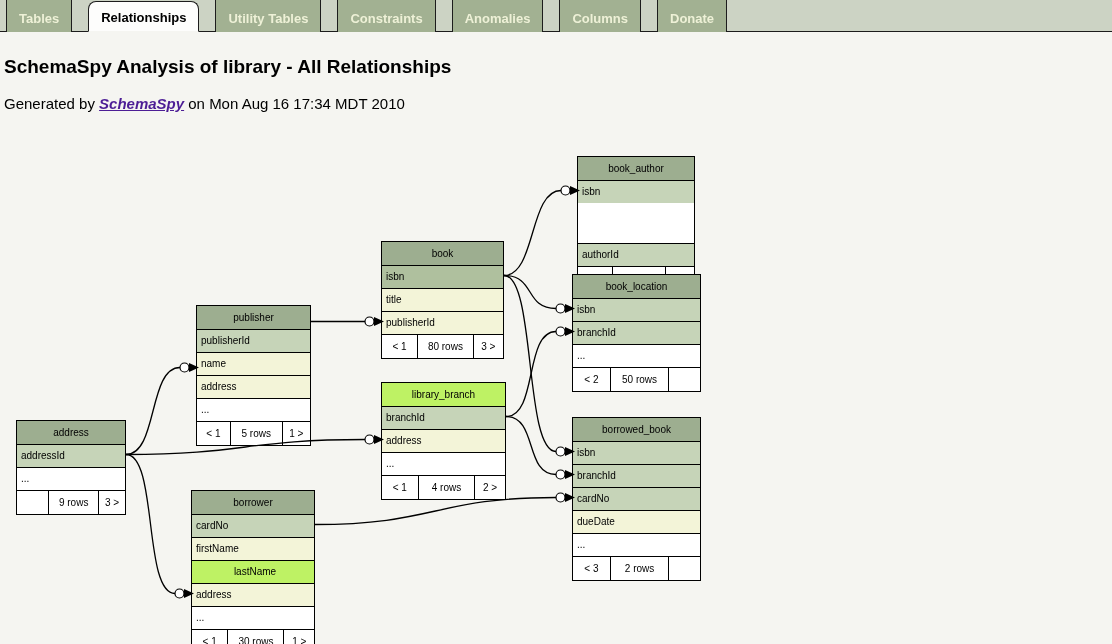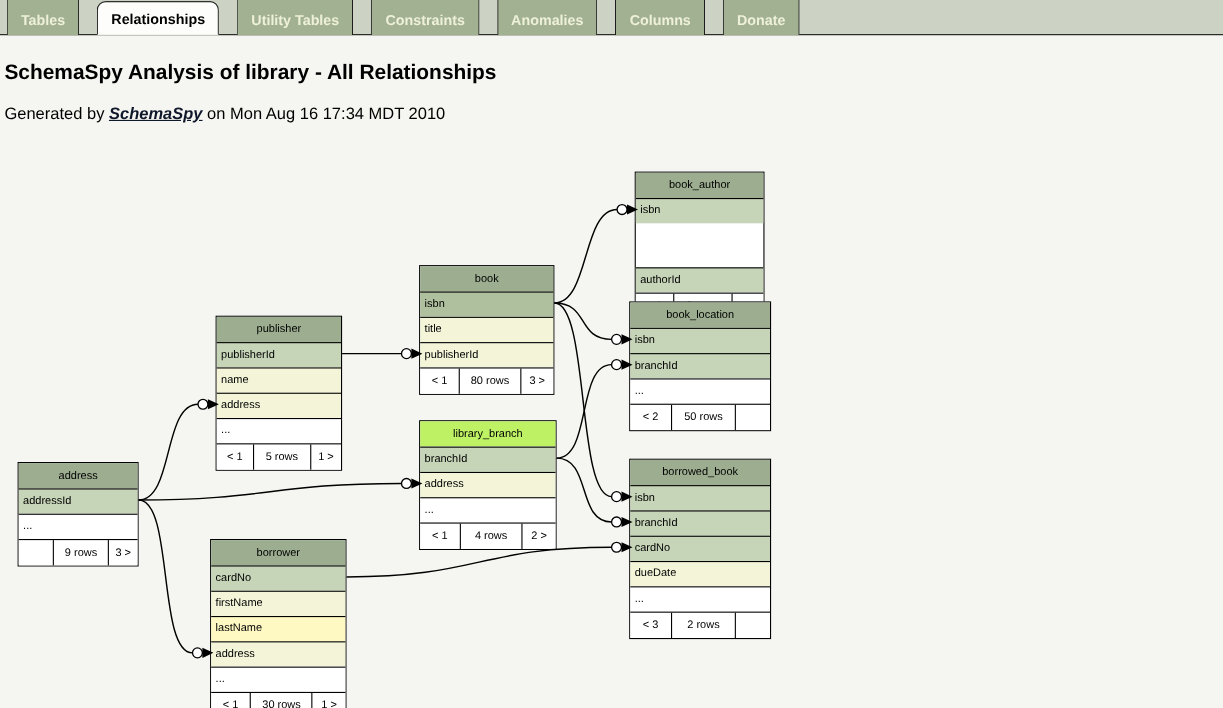--- a/index.html
+++ b/index.html
@@ -29,21 +29,21 @@
   .tab.active {
     background:#fdfdfc; color:#000;
     padding-top:8px;
     border-bottom:1px solid #f5f5f1;
   }
   
   .pagehead { position:relative; z-index:15; padding:0 0 0 4px; }
   .title { margin-top:24px; font-size:19px; font-weight:bold; letter-spacing:0; }
   .genline { margin-top:17px; font-size:15px; }
   .genline a {
-    color:#0f172a; font-weight:bold; font-style:italic;
+    color:#4c1d95; font-weight:bold; font-style:italic;
     text-decoration:underline; cursor:pointer;
   }
   .filters { margin-top:7px; font-size:15px; display:flex; gap:16px; align-items:center; }
   .filters label { display:flex; align-items:center; gap:4px; }
   .filters input { width:13px; height:13px; margin:0; }
   
   #stage { position:absolute; left:0; top:0; width:1112px; height:644px; z-index:1; }
   .dtable {
     position:absolute; border:1px solid #000; background:#fff;
     font-size:10px; z-index:2;
@@ -116,21 +116,21 @@
       <div class="hd" style="background: rgb(157, 174, 144);">book</div>
       <div class="row" style="background: rgb(175, 192, 158);">isbn</div>
       <div class="row" style="background: rgb(243, 244, 216);">title</div>
       <div class="row" style="background: rgb(243, 244, 216);">publisherId</div>
       <div class="ft">
         <div class="fc fc0">&lt; 1</div>
         <div class="fc fc1">80 rows</div>
         <div class="fc fc2">3 &gt;</div>
       </div>
     </div>
-    <div class="dtable" style="left: 196px; top: 287px; width: 115px;">
+    <div class="dtable" style="left: 196px; top: 305px; width: 115px;">
       <div class="hd" style="background: rgb(157, 174, 144);">publisher</div>
       <div class="row" style="background: rgb(198, 212, 184);">publisherId</div>
       <div class="row" style="background: rgb(243, 244, 216);">name</div>
       <div class="row" style="background: rgb(243, 244, 216);">address</div>
       <div class="row" style="background: rgb(255, 255, 255);">...</div>
       <div class="ft">
         <div class="fc fc0">&lt; 1</div>
         <div class="fc fc1">5 rows</div>
         <div class="fc fc2">1 &gt;</div>
       </div>
@@ -177,21 +177,21 @@
       <div class="ft">
         <div class="fc fc0"></div>
         <div class="fc fc1">9 rows</div>
         <div class="fc fc2">3 &gt;</div>
       </div>
     </div>
     <div class="dtable" style="left: 191px; top: 490px; width: 124px;">
       <div class="hd" style="background: rgb(157, 174, 144);">borrower</div>
       <div class="row" style="background: rgb(198, 212, 184);">cardNo</div>
       <div class="row" style="background: rgb(243, 244, 216);">firstName</div>
-      <div class="row" style="background: #fef9c3;">lastName</div>
+      <div class="row" style="background: #bef264; text-align: center;">lastName</div>
       <div class="row" style="background: rgb(243, 244, 216);">address</div>
       <div class="row" style="background: rgb(255, 255, 255);">...</div>
       <div class="ft">
         <div class="fc fc0">&lt; 1</div>
         <div class="fc fc1">30 rows</div>
         <div class="fc fc2">1 &gt;</div>
       </div>
     </div>
   </div>
 

